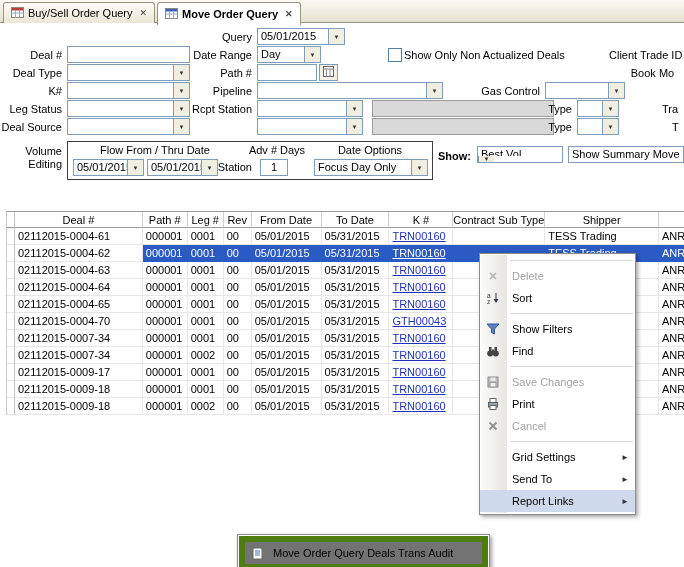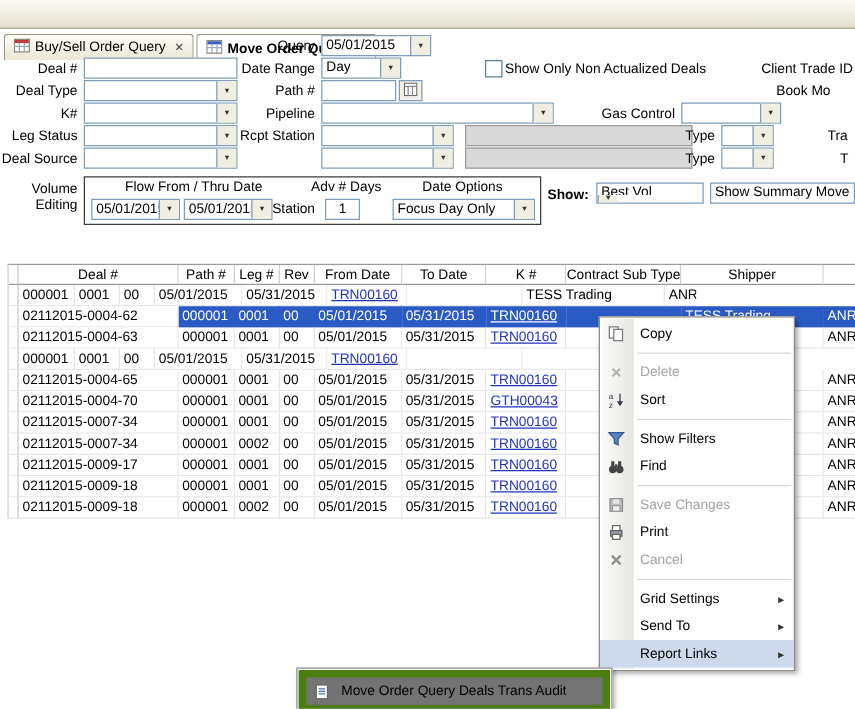--- a/index.html
+++ b/index.html
@@ -2,21 +2,21 @@
 <html><head>
 <meta charset="utf-8">
 <style>
   html,body{margin:0;padding:0;background:#fff;}
   #app{position:relative;width:684px;height:567px;overflow:hidden;background:#fff;
        font-family:"Liberation Sans",sans-serif;font-size:11px;color:#000;}
 
   
   .tabbar{position:absolute;left:0;top:0;width:684px;height:23px;
           background:linear-gradient(#fbfaf4,#e4e0d0);border-bottom:1px solid #98967e;box-sizing:border-box;}
-  .tabs{position:absolute;left:3px;top:2px;display:flex;gap:2px;margin-top:25px;}
+  .tabs{position:absolute;left:3px;top:2px;display:flex;gap:2px;}
   .tab{display:inline-flex;align-items:center;gap:4px;height:20px;padding:0 7px;
        border:1px solid #98967e;border-bottom:none;border-radius:3px 3px 0 0;
        background:linear-gradient(#fdfcf7,#ebe7d6);white-space:nowrap;cursor:default;}
   .tab.active{background:#fff;height:22px;font-weight:bold;}
   .tab .x{font-size:9px;color:#444;margin-left:3px;line-height:10px;}
 
   
   .lbl{position:absolute;height:14px;line-height:14px;text-align:right;white-space:nowrap;overflow:hidden;}
   .inp{position:absolute;height:17px;box-sizing:border-box;background:#fff;border:1px solid #7f9db9;
        line-height:15px;padding:0 3px;overflow:hidden;white-space:nowrap;}
@@ -124,21 +124,21 @@
     <span class="btn">▼</span>
   </div>
   <div class="lbl" style="left:150px;top:66px;width:102px;">Path #</div>
   <div class="inp" style="left:257px;top:64px;width:60px;"></div>
   <div class="pbtn" style="left:319px;top:64px;">
     <span><svg width="11" height="11">
           <rect x="0.5" y="0.5" width="10" height="10" fill="#fff" stroke="#666"></rect>
           <path d="M0.5 3 h10 M3.5 3 v7.5 M7 3 v7.5" stroke="#888" fill="none"></path>
         </svg></span>
   </div>
-  <div class="lbl" style="left:621px;top:66px;width:63px;text-align:left;">Book Mo</div>
+  <div class="lbl" style="left:621px;top:66px;width:63px;text-align:center;">Book Mo</div>
 
   <div class="lbl" style="left:0;top:84px;width:62px;">K#</div>
   <div class="combo" style="left:67px;top:82px;width:123px;">
     <span class="val"></span>
     <span class="btn">▼</span>
   </div>
   <div class="lbl" style="left:150px;top:84px;width:102px;">Pipeline</div>
   <div class="combo" style="left:257px;top:82px;width:186px;">
     <span class="val"></span>
     <span class="btn">▼</span>
@@ -223,20 +223,21 @@
       <div class="gc c5">To Date</div>
       <div class="gc c6">K #</div>
       <div class="gc c7">Contract Sub Type</div>
       <div class="gc c8">Shipper</div>
       <div class="gc c9"></div>
     </div>
     <div class="gbody">
 
     <div class="grow">
           <div class="gc gutter"></div>
+          <div class="gc c0">02112015-0004-61</div>
           <div class="gc c1">000001</div>
           <div class="gc c2">0001</div>
           <div class="gc c3">00</div>
           <div class="gc c4">05/01/2015</div>
           <div class="gc c5">05/31/2015</div>
           <div class="gc c6 klink">TRN00160</div>
           <div class="gc c7"></div>
           <div class="gc c8">TESS Trading</div>
           <div class="gc c9">ANR</div>
         </div>
@@ -261,20 +262,21 @@
           <div class="gc c3">00</div>
           <div class="gc c4">05/01/2015</div>
           <div class="gc c5">05/31/2015</div>
           <div class="gc c6 klink">TRN00160</div>
           <div class="gc c7"></div>
           <div class="gc c8"></div>
           <div class="gc c9">ANR</div>
         </div>
         <div class="grow">
           <div class="gc gutter"></div>
+          <div class="gc c0">02112015-0004-64</div>
           <div class="gc c1">000001</div>
           <div class="gc c2">0001</div>
           <div class="gc c3">00</div>
           <div class="gc c4">05/01/2015</div>
           <div class="gc c5">05/31/2015</div>
           <div class="gc c6 klink">TRN00160</div>
           <div class="gc c7"></div>
           <div class="gc c8"></div>
           <div class="gc c9">ANR</div>
         </div>
@@ -366,29 +368,20 @@
           <div class="gc c5">05/31/2015</div>
           <div class="gc c6 klink">TRN00160</div>
           <div class="gc c7"></div>
           <div class="gc c8"></div>
           <div class="gc c9">ANR</div>
         </div>
       </div>
   </div>
 
   <div class="menu">
-    <div class="mi">
-      <span class="ic">
-          <svg width="14" height="14">
-            <rect x="1.5" y="1.5" width="7" height="9" fill="#fff" stroke="#7a7a7a"></rect>
-            <rect x="5" y="3.5" width="7" height="9" fill="#fff" stroke="#7a7a7a"></rect>
-          </svg>
-        </span>
-      <span class="mlab">Copy</span>
-    </div>
     <div class="msep"></div>
     <div class="mi dis">
       <span class="ic">
           <svg width="14" height="14">
             <path d="M4 4 L10 10 M10 4 L4 10" stroke="#b0b0b0" stroke-width="1.6" fill="none"></path>
           </svg>
         </span>
       <span class="mlab">Delete</span>
     </div>
     <div class="mi">

